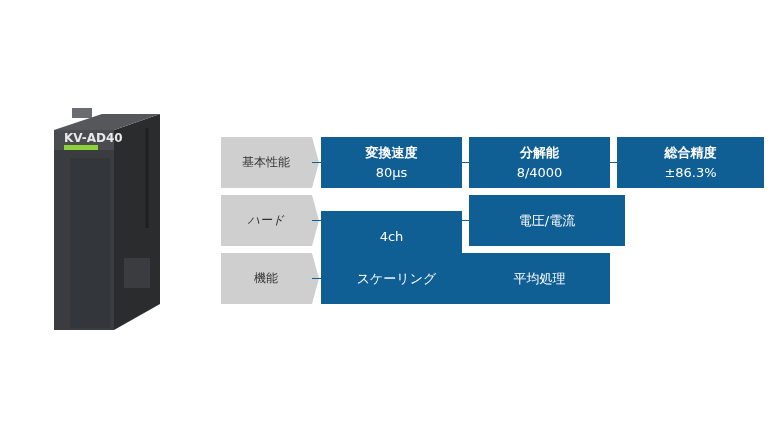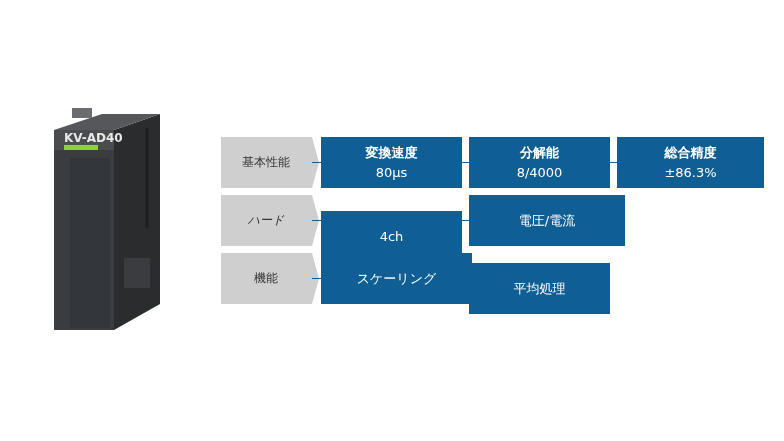--- a/index.html
+++ b/index.html
@@ -76,15 +76,15 @@
 </div>
 
 <div class="label" style="top:253px;font-family:Liberation Serif, serif;">
   <span>機能</span>
 </div>
 <div class="conn" style="left:312px; top:278px; width:9px;"></div>
 <div class="cell" style="left:321px; top:253px; width:151px;">
   <span>スケーリング</span>
 </div>
 <div class="conn" style="left:462px; top:278px; width:7px;"></div>
-<div class="cell" style="left:469px; top:263px; width:141px;">
+<div class="cell" style="left:469px; top:253px; width:141px;">
   <span>平均処理</span>
 </div>
 
 </body></html>

